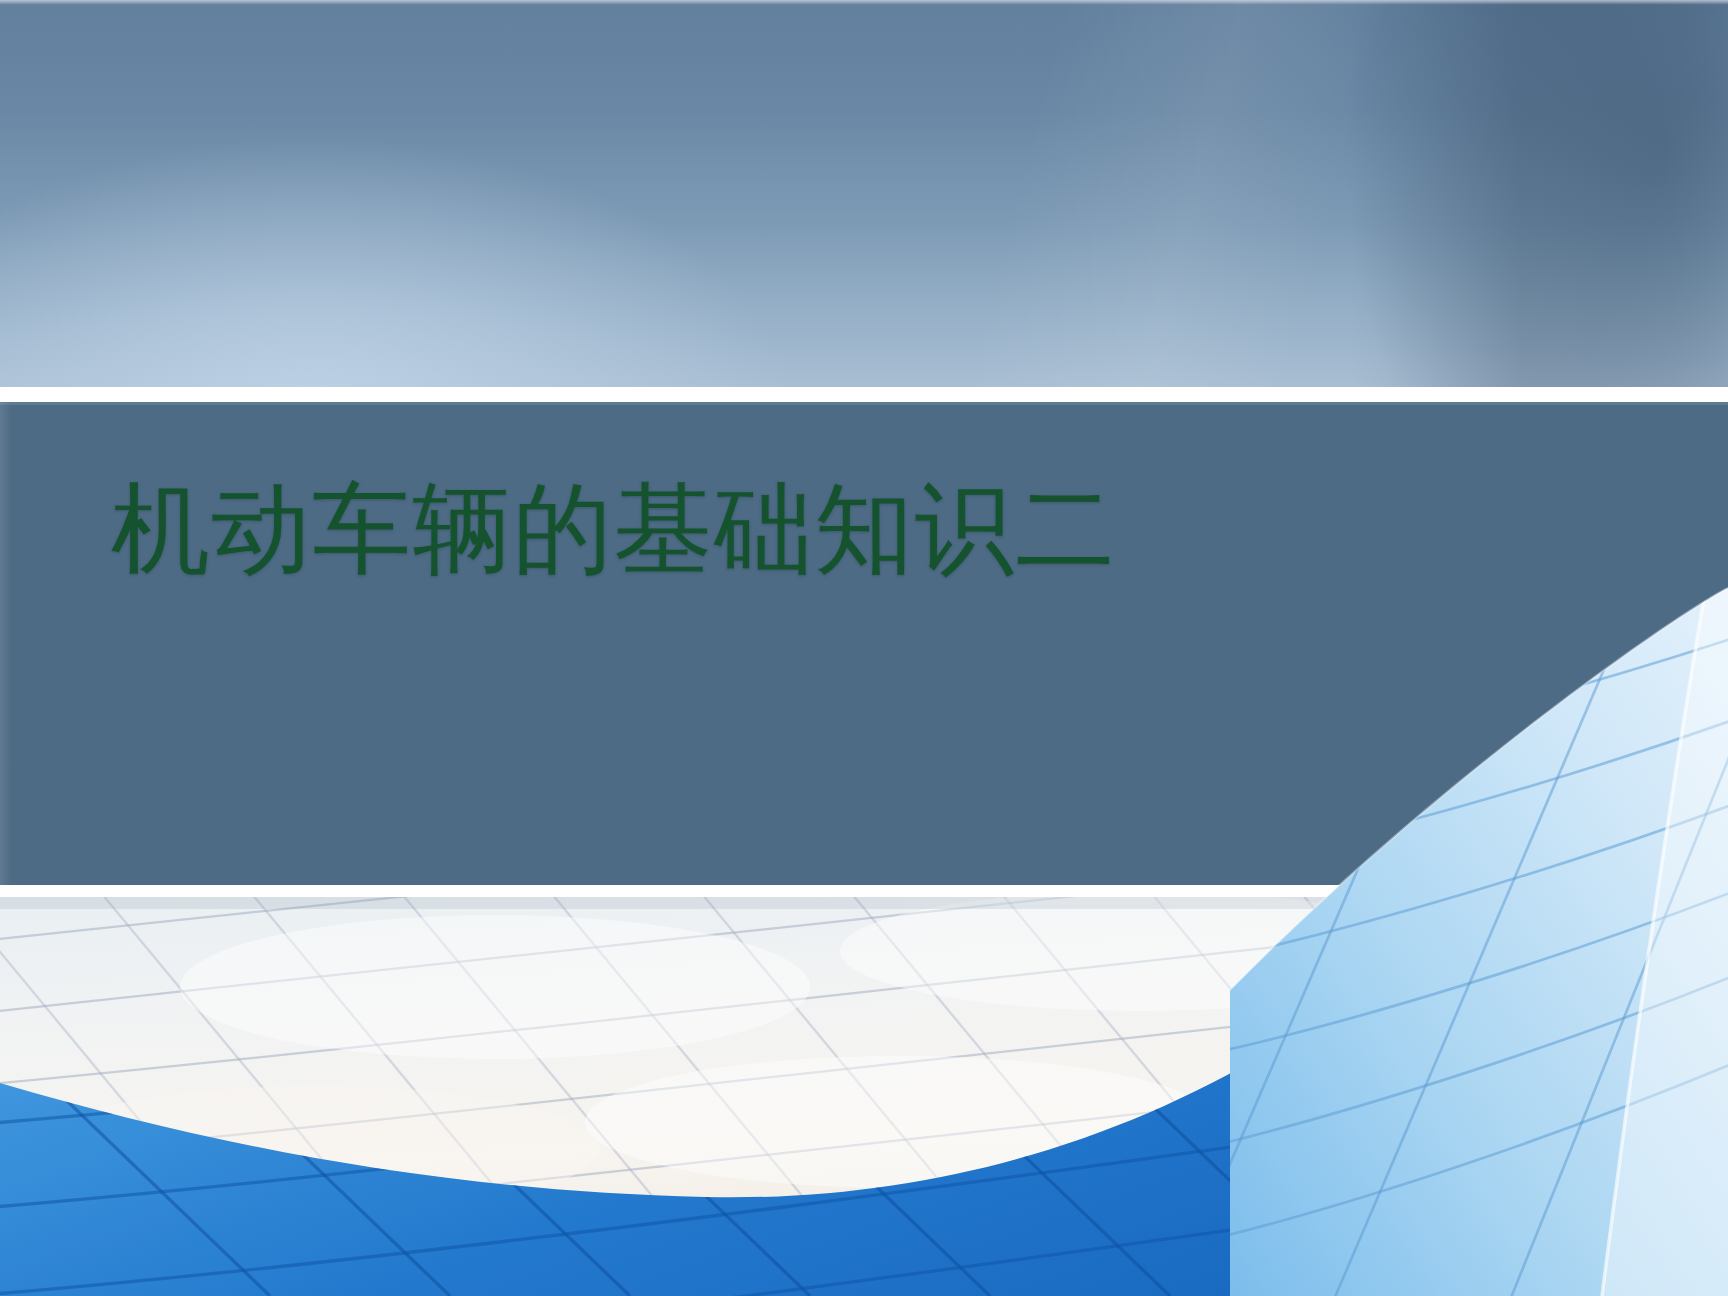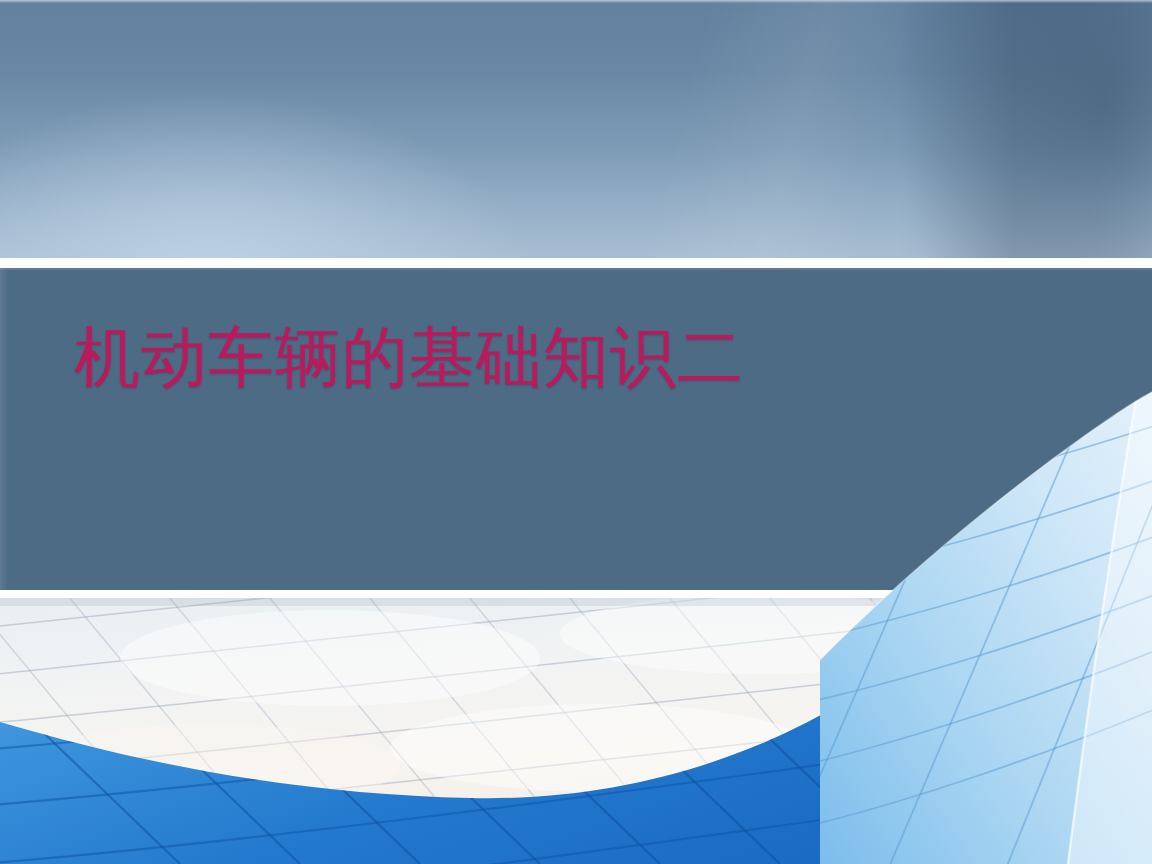--- a/index.html
+++ b/index.html
@@ -97,25 +97,25 @@
     height: 322px;
     background: linear-gradient(to right,
         rgba(255,255,255,0.10), rgba(255,255,255,0.0));
   }
 
   .slide-title {
     position: absolute;
     left: 74px;
     top: 320px;
     width: 960px;
-    font-family: Liberation Serif, serif;
+    font-family: Liberation Mono, monospace;
     font-size: 66px;
     line-height: 1.16;
     letter-spacing: 1px;
-    color: #be185d;
+    color: #14532d;
     white-space: nowrap;
     text-shadow: 0 1px 2px rgba(20,35,50,0.28);
   }
 
   
   .sep-bottom {
     position: absolute;
     left: 0;
     top: 590px;
     width: 1152px;

